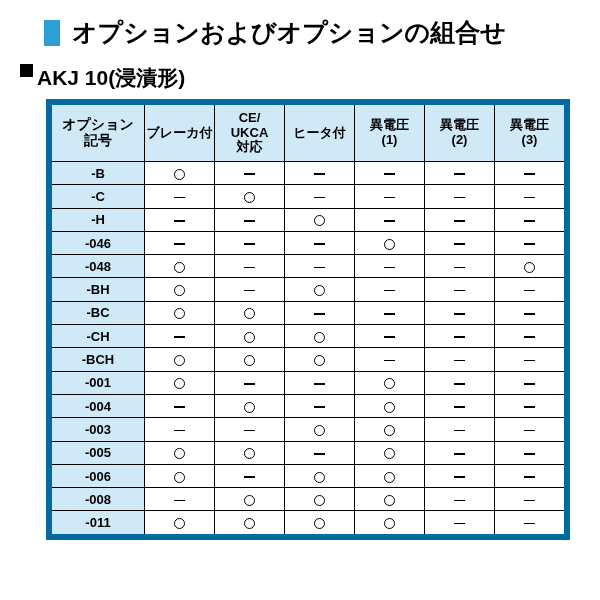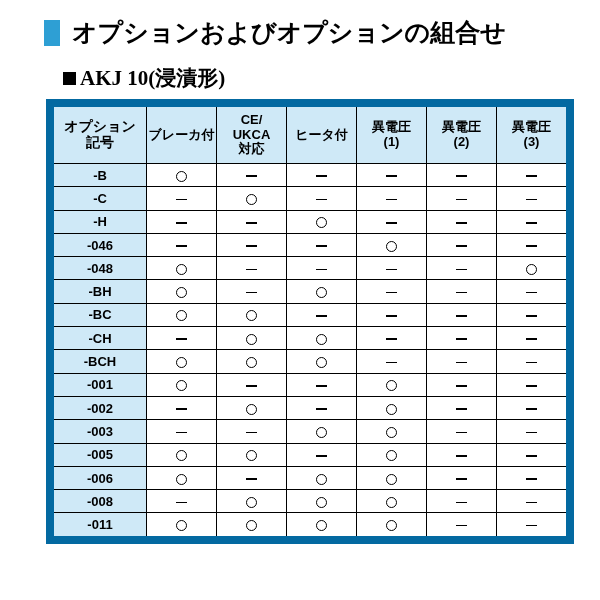--- a/index.html
+++ b/index.html
@@ -34,23 +34,22 @@
     flex: none;
   }
   .heading-text {
     font-size: 25px;
     font-weight: bold;
     letter-spacing: 0px;
     white-space: nowrap;
   }
   .sub-heading {
     display: flex;
-    align-items: center;
-    padding: 9px 0 7px 63px;
-    font-family: Liberation Serif, serif;
+    align-items: flex-start;
+    padding: 9px 0 7px 20px;
   }
   .sub-marker {
     width: 13px;
     height: 13px;
     background: #000000;
     margin-right: 4px;
     flex: none;
   }
   .sub-text {
     font-size: 21px;
@@ -58,21 +57,21 @@
     white-space: nowrap;
   }
   
   .table-wrap {
     padding: 0 0 0 46px;
   }
   table.opt {
     border-collapse: collapse;
     table-layout: fixed;
     width: 508px;
-    border: 8px solid #0369a1;
+    border: 6px solid #0369a1;
   }
   table.opt th, table.opt td {
     border: 1px solid #000;
     text-align: center;
     vertical-align: middle;
     font-size: 13px;
     padding: 0;
   }
   thead th {
     background: #cfe9f7;
@@ -231,21 +230,21 @@
           <tr>
             <td class="sym">-001</td>
             <td class="mark"><span class="circle"></span></td>
             <td class="mark"><span class="dash"></span></td>
             <td class="mark"><span class="dash"></span></td>
             <td class="mark"><span class="circle"></span></td>
             <td class="mark"><span class="dash"></span></td>
             <td class="mark"><span class="dash"></span></td>
           </tr>
           <tr>
-            <td class="sym">-002</td>
+            <td class="sym">-004</td>
             <td class="mark"><span class="dash"></span></td>
             <td class="mark"><span class="circle"></span></td>
             <td class="mark"><span class="dash"></span></td>
             <td class="mark"><span class="circle"></span></td>
             <td class="mark"><span class="dash"></span></td>
             <td class="mark"><span class="dash"></span></td>
           </tr>
           <tr>
             <td class="sym">-003</td>
             <td class="mark"><span class="dash"></span></td>

